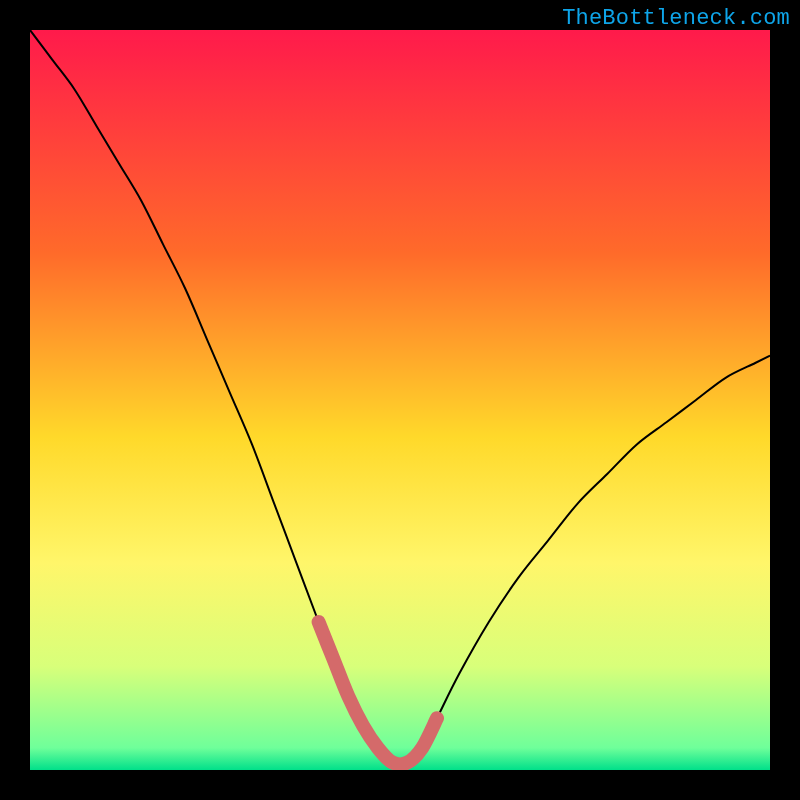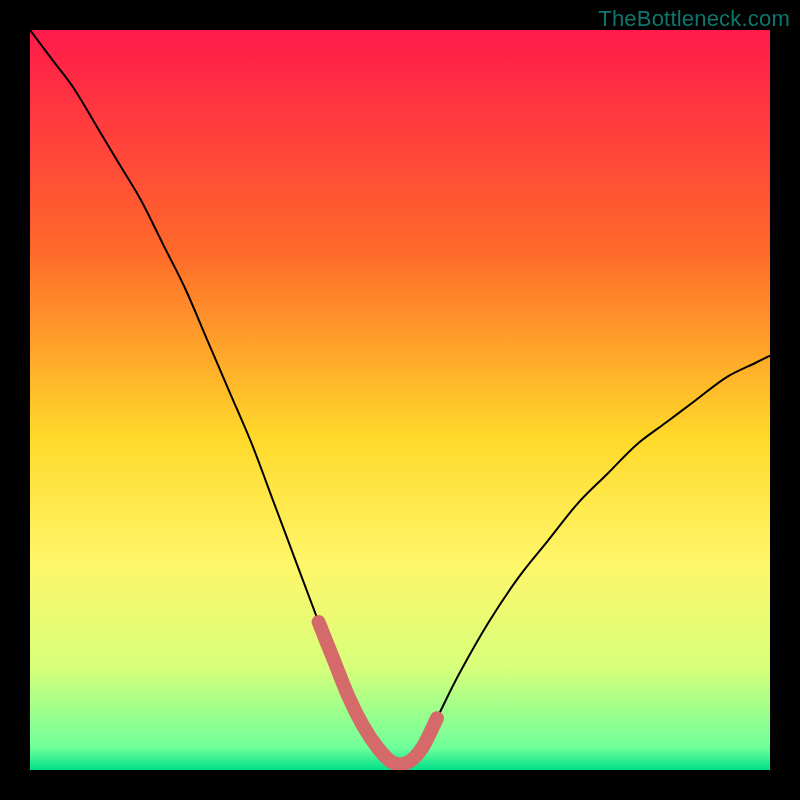--- a/index.html
+++ b/index.html
@@ -24,25 +24,26 @@
     left: 30px;
     top: 30px;
     width: 740px;
     height: 740px;
     overflow: hidden;
   }
   .watermark {
     position: absolute;
     top: 6px;
     right: 10px;
-    color: #0f766e;
+    color: #0ea5e9;
     font-size: 22px;
     font-weight: 500;
     letter-spacing: 0.2px;
     z-index: 5;
+    font-family: Liberation Mono, monospace;
   }
   svg { display: block; }
 </style>
 </head>
 <body>
 
 <div class="frame">
 
   <div class="watermark">TheBottleneck.com</div>
 

